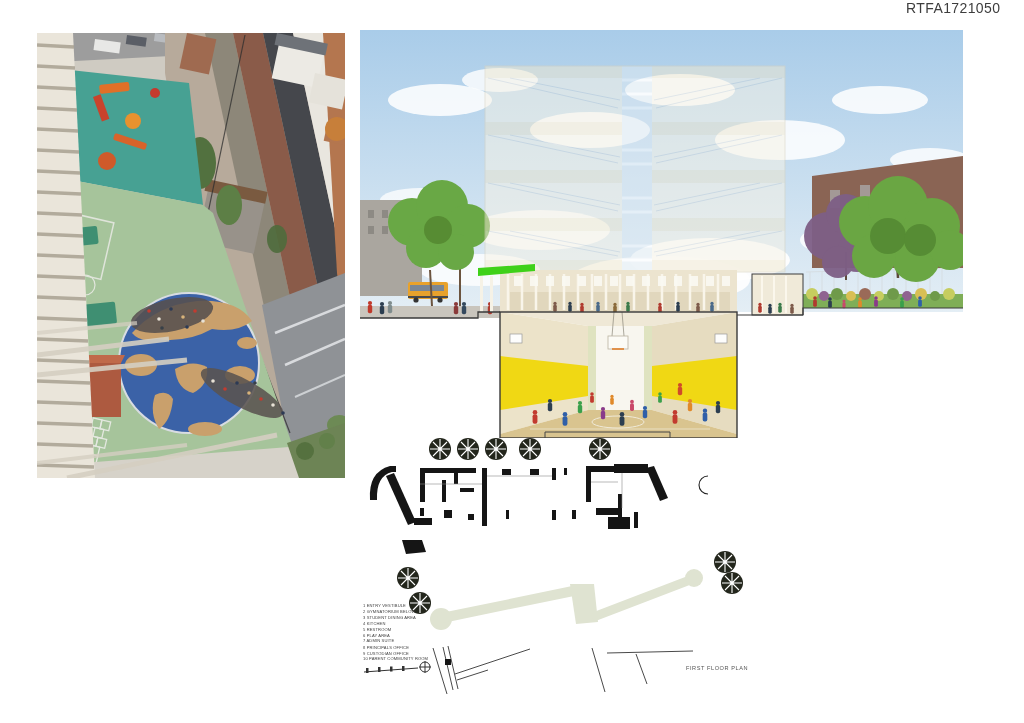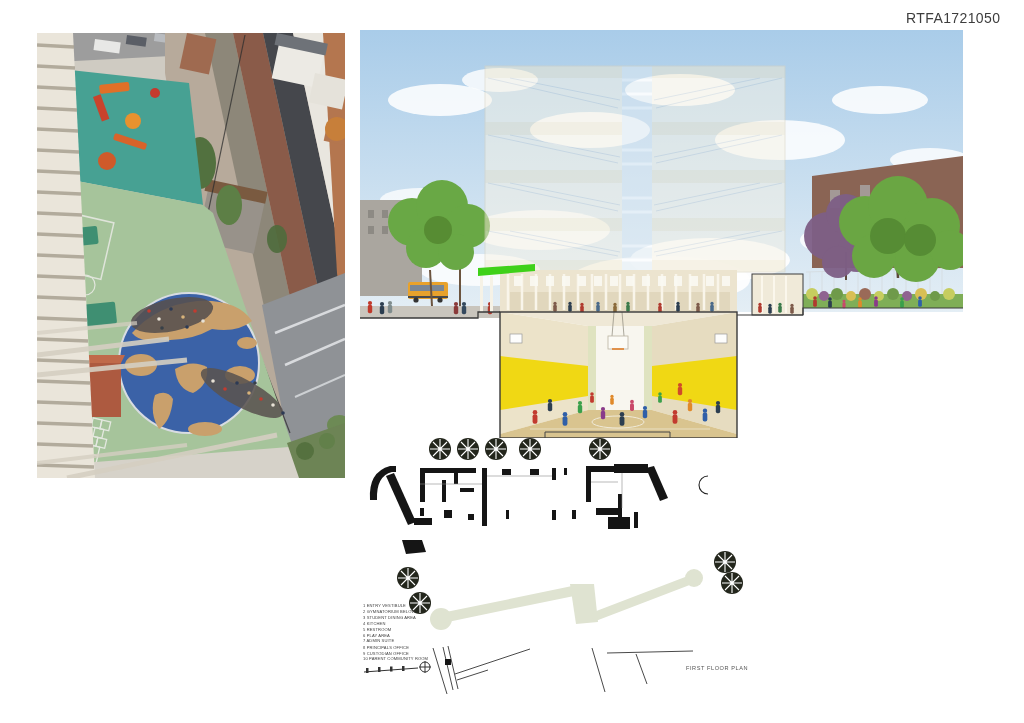--- a/index.html
+++ b/index.html
@@ -3,21 +3,21 @@
 <meta charset="utf-8">
 <style>
   html,body{margin:0;padding:0;}
   body{
     width:1024px;height:723px;position:relative;overflow:hidden;
     background:var(--page-bg,#ffffff);
     font-family:"Liberation Sans",sans-serif;
   }
   .board{position:absolute;inset:0;}
   .board-id{
-    position:absolute;top:10px;left:906px;width:88px;text-align:right;
+    position:absolute;top:0;left:906px;width:88px;text-align:right;
     font-size:14px;color:var(--board-id-color,#3d3d3d);letter-spacing:.4px;
   }
   figure{margin:0;position:absolute;}
   .photo{left:37px;top:33px;width:308px;height:445px;}
   .render{left:360px;top:30px;width:603px;height:408px;}
   .plan{left:356px;top:422px;width:424px;height:285px;}
   figure svg{display:block;width:100%;height:100%;}
   .legend{
     position:absolute;left:7px;top:181px;
     transform:scale(.68);transform-origin:0 0;color:#3f3f3f;

